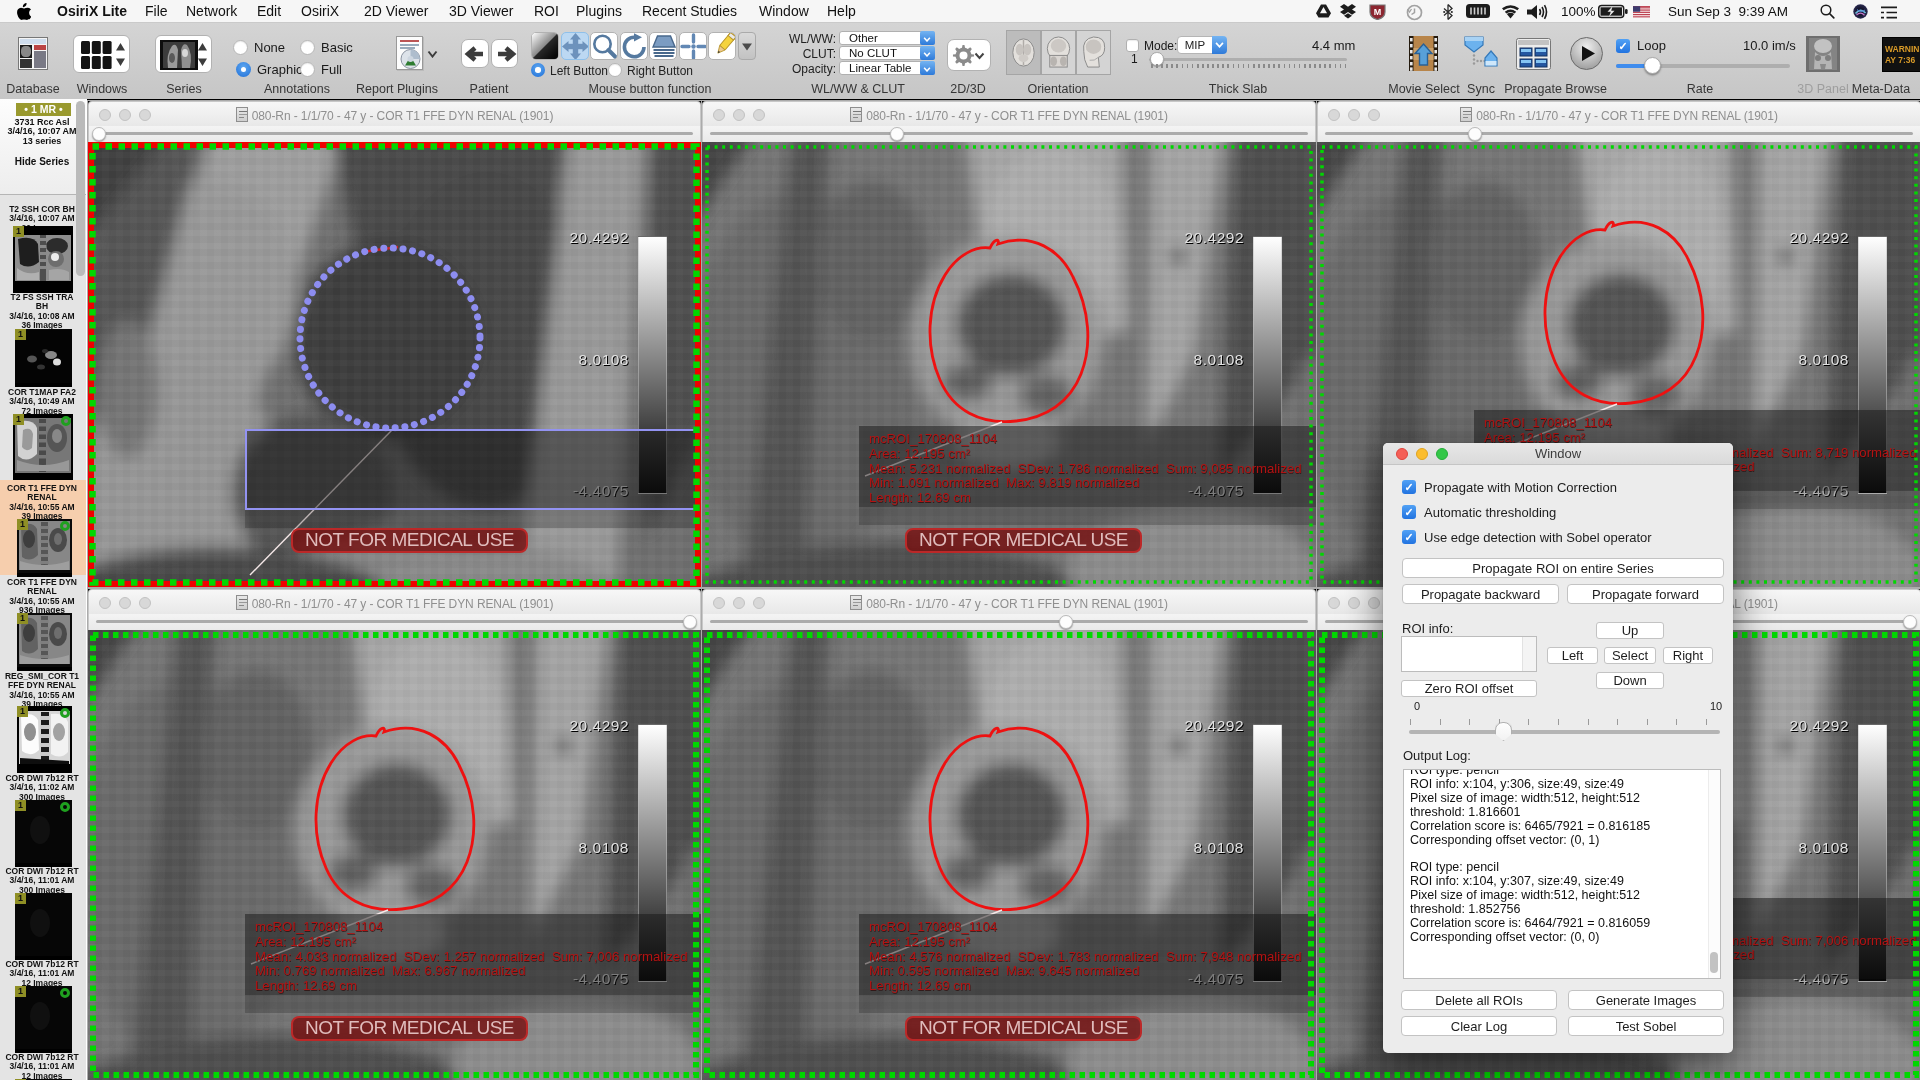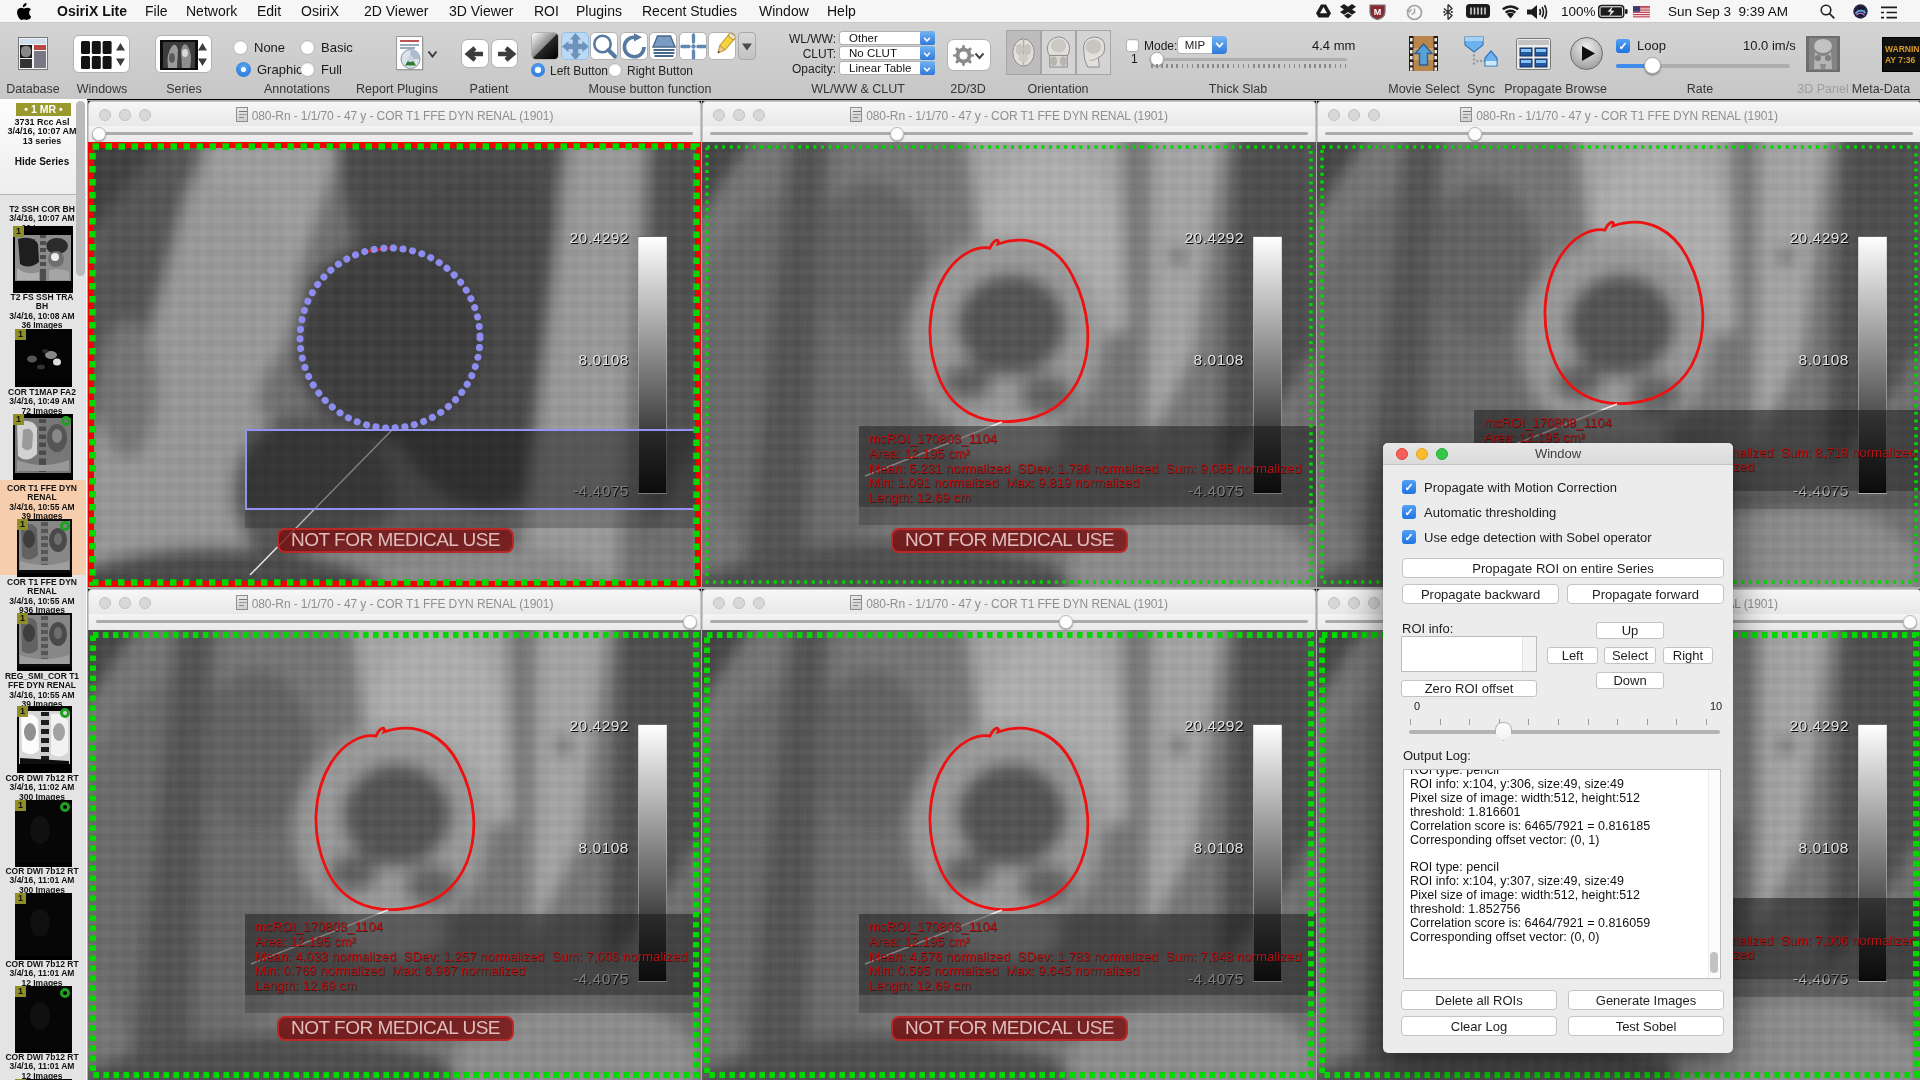--- a/index.html
+++ b/index.html
@@ -23,21 +23,21 @@
 .vicon { display:inline-block; width:12px; height:15px; background:linear-gradient(#e8e8e8,#cfcfcf); border:1px solid #8e8e8e; vertical-align:-2.5px; margin-right:4px; position:relative; }
 .vslider { position:absolute; left:0; top:25px; width:100%; height:16px; background:linear-gradient(#f4f4f4,#e9e9e9); border-left:1px solid #c8c8c8; border-right:1px solid #c8c8c8; }
 .groove { position:absolute; left:7px; right:7px; top:6px; height:3px; background:#ababab; border-radius:2px; }
 .knob { position:absolute; top:1px; width:14px; height:14px; background:#fdfdfd; border:1px solid #bbb; border-radius:50%; box-shadow:0 1px 1.5px rgba(0,0,0,.35); }
 .vimg { position:absolute; left:0; top:41px; right:0; bottom:0; background:#777; overflow:hidden; }
 .vimg > svg.bg { position:absolute; left:0; top:0; width:100%; height:100%; }
 .cbar { position:absolute; width:29px; background:linear-gradient(#fff,#000); border:1px solid rgba(190,190,190,.55); }
 .cblab { position:absolute; color:#e2e2e2; font-size:15.5px; letter-spacing:0.5px; text-shadow:1px 1px 0 #000; }
 .stats { position:absolute; font-size:13.2px; color:#b31313; line-height:14.8px; white-space:nowrap; text-shadow:0.5px 0.5px 0 rgba(40,0,0,.6); }
 .sband { position:absolute; background:rgba(22,22,22,.5); }
-.nfmu { position:absolute; width:237px; height:25px; background:rgba(118,12,12,.8); border:2.5px solid #bc2828; border-radius:8px; color:#e0bcbc; font-size:19px; letter-spacing:-0.5px; text-align:center; line-height:20px; white-space:nowrap; }
+.nfmu { position:absolute; width:237px; height:25px; background:rgba(118,12,12,.8); border:2.5px solid #bc2828; border-radius:8px; color:#e0bcbc; font-size:19px; letter-spacing:-0.5px; text-align:center; line-height:20px; white-space:nowrap;margin-left:14px; }
 .dash { position:absolute; left:0; top:0; width:100%; height:100%; }
 #dialog { position:absolute; left:1383px; top:443px; width:350px; height:610px; background:#ececec; border-radius:5px; box-shadow:0 12px 40px rgba(0,0,0,.55), 0 0 1px rgba(0,0,0,.4); z-index:60; }
 .dtitle { position:absolute; left:0; top:0; width:100%; height:22px; background:linear-gradient(#e7e7e7,#dadada); border-bottom:1px solid #c5c5c5; border-radius:5px 5px 0 0; text-align:center; font-size:13px; color:#3c3c3c; line-height:22px; }
 .dtl { position:absolute; top:5px; width:12px; height:12px; border-radius:50%; }
 .chk { position:absolute; width:14px; height:14px; background:linear-gradient(#51a1f5,#2173e0); border-radius:3px; color:#fff; font-size:11px; font-weight:bold; text-align:center; line-height:14px; }
 .dlab { position:absolute; font-size:13px; color:#1d1d1d; }
 .dbtn { position:absolute; background:#fff; border:1px solid #c3c3c3; border-radius:4px; font-size:13px; color:#1d1d1d; text-align:center; }
 .dfield { position:absolute; background:#fff; border:1px solid #bcbcbc; }
 
 </style>

